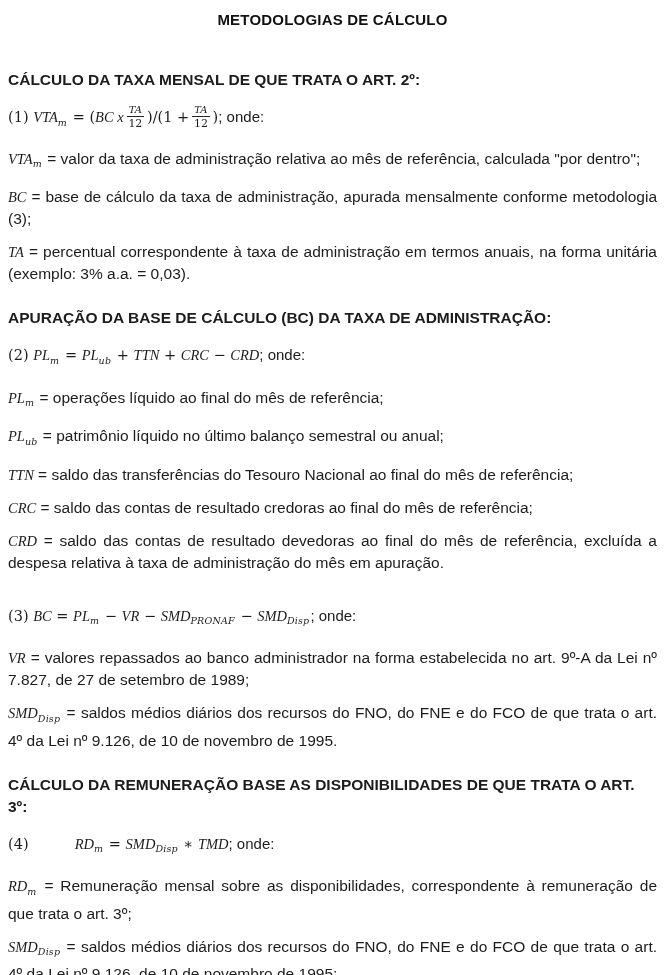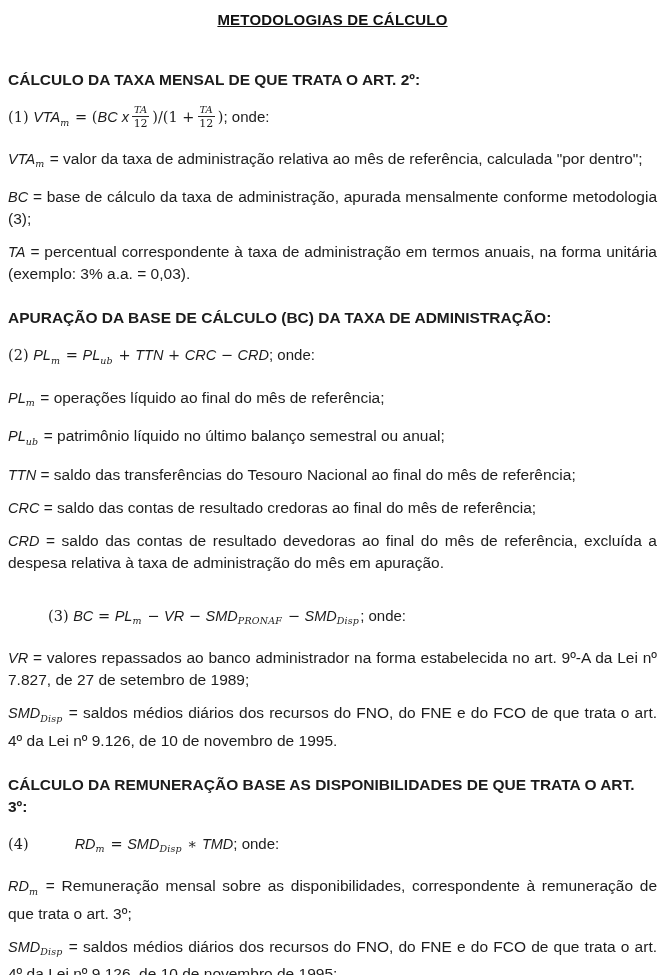--- a/index.html
+++ b/index.html
@@ -18,46 +18,45 @@
     padding: 9px 8px 0 8px;
   }
   h1.doc-title {
     font-size: 15px;
     line-height: 22px;
     font-weight: bold;
     text-align: center;
     margin: 0 0 38px 0;
     letter-spacing: 0.2px;
     color: #111;
-    text-decoration: underline;
   }
   h2.shead {
     font-size: 15.5px;
     line-height: 22px;
     font-weight: bold;
     margin: 22px 0 10px 0;
     color: #1c1c1c;
   }
   p.para {
     font-size: 15.5px;
     line-height: 22px;
     margin: 0 0 11px 0;
     text-align: justify;
   }
   p.formula {
     font-size: 15px;
     line-height: 32px;
     margin: 0 0 10px 0;
   }
   p.formula.tall { line-height: 32px; margin-bottom: 9px; }
-  p.formula.gap-top { margin-top: 26px; margin-left: 40px; }
+  p.formula.gap-top { margin-top: 26px; }
 
   
   .mvar {
-    font-family: Liberation Sans, sans-serif;
+    font-family: Liberation Serif, serif;
     font-style: italic;
     font-size: 14.5px;
   }
   .mop {
     font-family: "DejaVu Serif", serif;
     font-style: normal;
     font-size: 14.5px;
   }
   .msub {
     font-family: "DejaVu Serif", serif;

